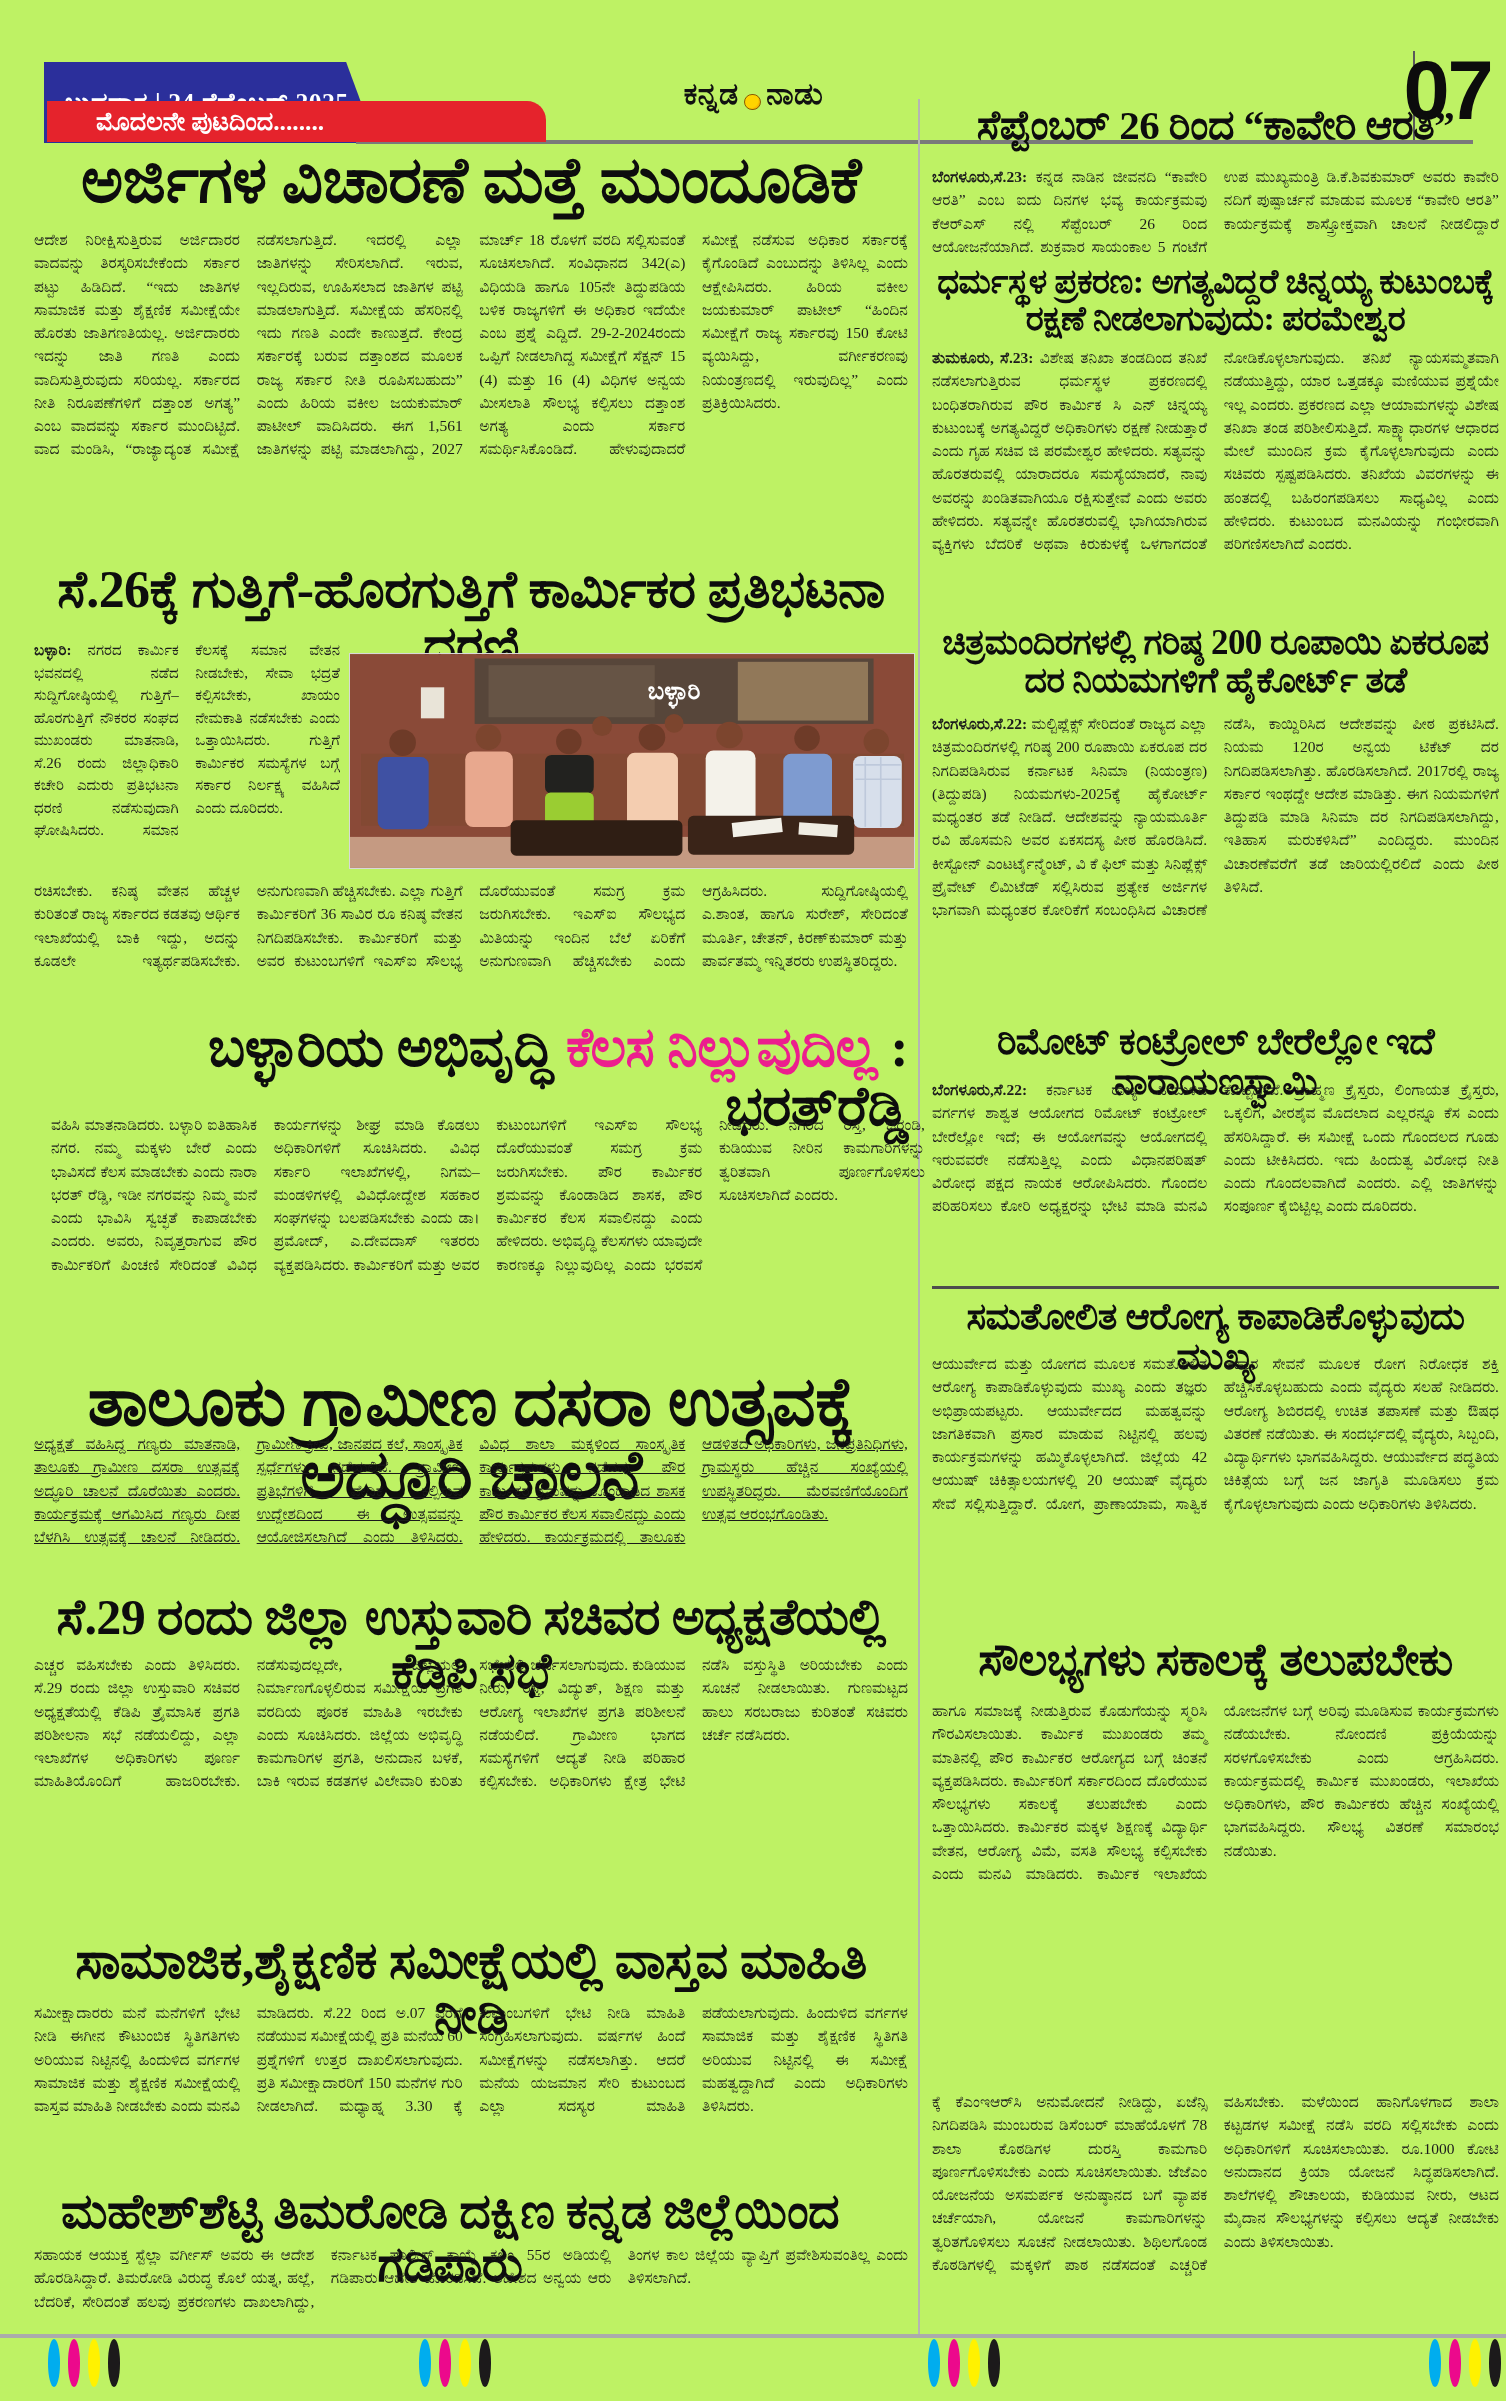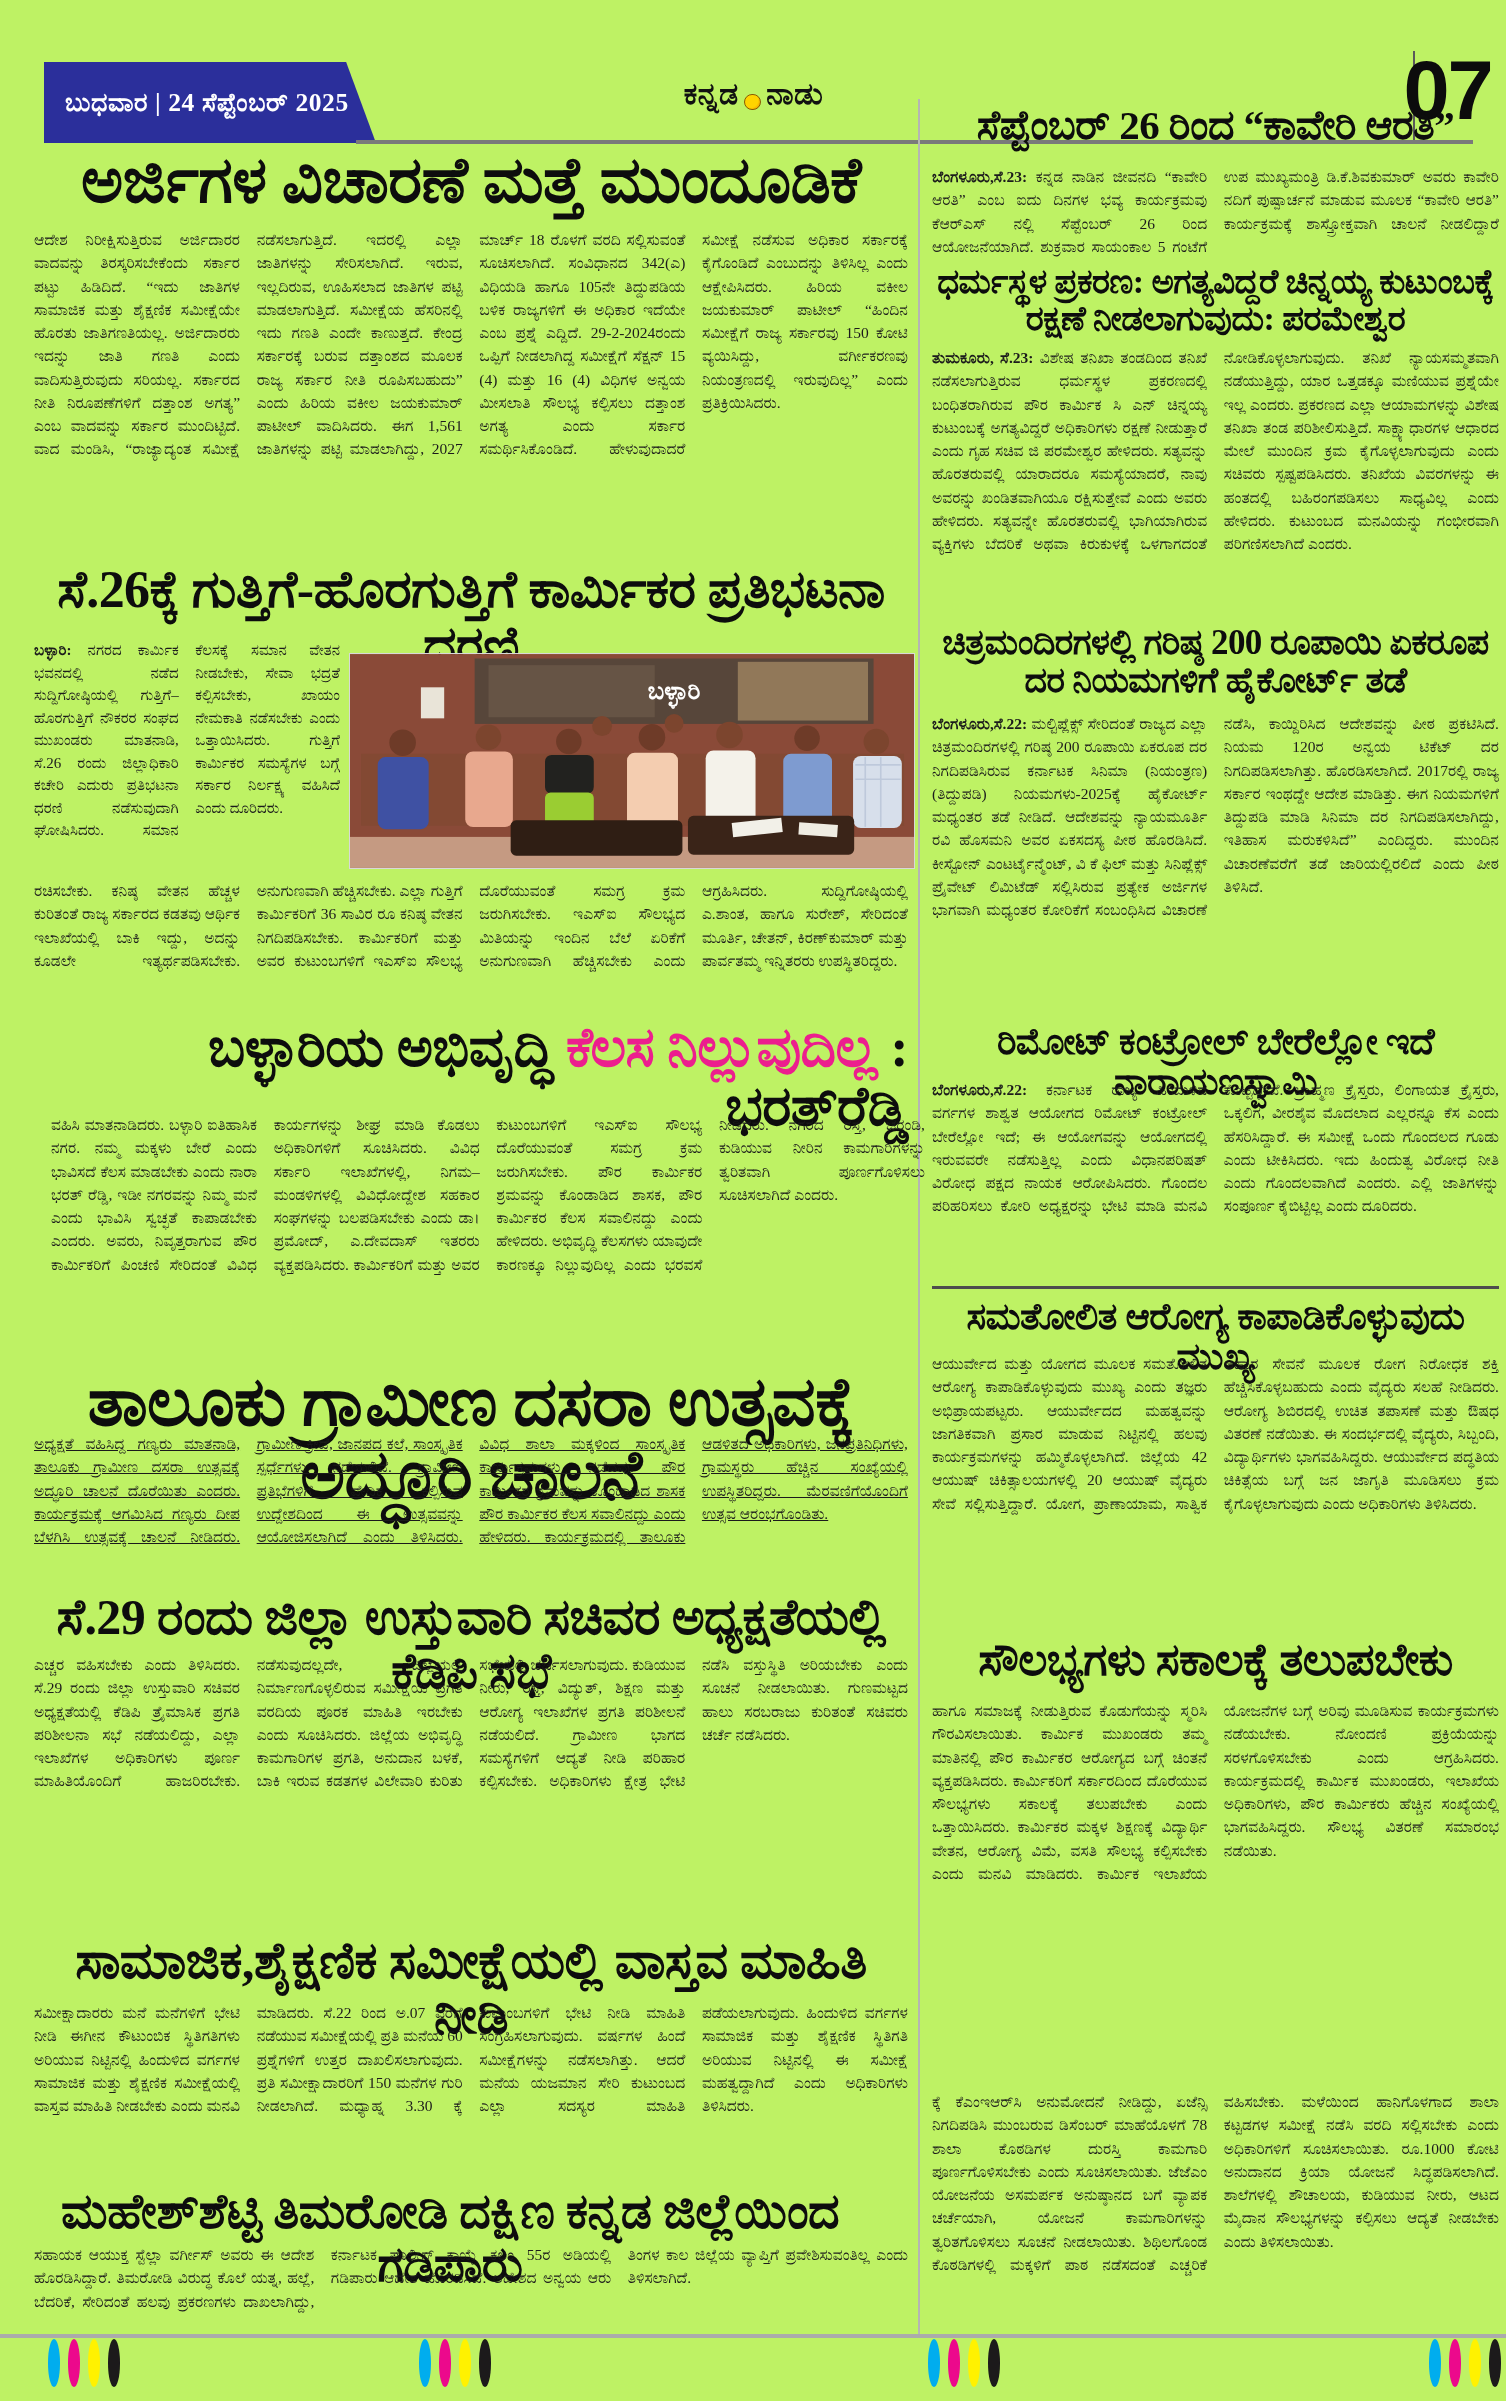--- a/index.html
+++ b/index.html
@@ -86,20 +86,23 @@
     <span>ಬುಧವಾರ | 24 ಸೆಪ್ಟೆಂಬರ್ 2025</span>
   </div>
   <div class="logo">
     <span class="logotext">ಕನ್ನಡ</span><span class="emblem"></span><span class="logotext">ನಾಡು</span>
   </div>
   <div class="hd-vline"></div>
   <div class="pagenum">07</div>
   <div class="hd-rule"></div>
   <div class="col-divider"></div>
 
+  <div class="kicker">
+    <span>ಮೊದಲನೇ ಪುಟದಿಂದ........</span>
+  </div>
   <div class="hl h-main">ಅರ್ಜಿಗಳ ವಿಚಾರಣೆ ಮತ್ತೆ ಮುಂದೂಡಿಕೆ</div>
   <div class="body b-main">ಆದೇಶ ನಿರೀಕ್ಷಿಸುತ್ತಿರುವ ಅರ್ಜಿದಾರರ ವಾದವನ್ನು ತಿರಸ್ಕರಿಸಬೇಕೆಂದು ಸರ್ಕಾರ ಪಟ್ಟು ಹಿಡಿದಿದೆ. “ಇದು ಜಾತಿಗಳ ಸಾಮಾಜಿಕ ಮತ್ತು ಶೈಕ್ಷಣಿಕ ಸಮೀಕ್ಷೆಯೇ ಹೊರತು ಜಾತಿಗಣತಿಯಲ್ಲ. ಅರ್ಜಿದಾರರು ಇದನ್ನು ಜಾತಿ ಗಣತಿ ಎಂದು ವಾದಿಸುತ್ತಿರುವುದು ಸರಿಯಲ್ಲ. ಸರ್ಕಾರದ ನೀತಿ ನಿರೂಪಣೆಗಳಿಗೆ ದತ್ತಾಂಶ ಅಗತ್ಯ” ಎಂಬ ವಾದವನ್ನು ಸರ್ಕಾರ ಮುಂದಿಟ್ಟಿದೆ. ವಾದ ಮಂಡಿಸಿ, “ರಾಜ್ಯಾದ್ಯಂತ ಸಮೀಕ್ಷೆ ನಡೆಸಲಾಗುತ್ತಿದೆ. ಇದರಲ್ಲಿ ಎಲ್ಲಾ ಜಾತಿಗಳನ್ನು ಸೇರಿಸಲಾಗಿದೆ. ಇರುವ, ಇಲ್ಲದಿರುವ, ಊಹಿಸಲಾದ ಜಾತಿಗಳ ಪಟ್ಟಿ ಮಾಡಲಾಗುತ್ತಿದೆ. ಸಮೀಕ್ಷೆಯ ಹೆಸರಿನಲ್ಲಿ ಇದು ಗಣತಿ ಎಂದೇ ಕಾಣುತ್ತದೆ. ಕೇಂದ್ರ ಸರ್ಕಾರಕ್ಕೆ ಬರುವ ದತ್ತಾಂಶದ ಮೂಲಕ ರಾಜ್ಯ ಸರ್ಕಾರ ನೀತಿ ರೂಪಿಸಬಹುದು” ಎಂದು ಹಿರಿಯ ವಕೀಲ ಜಯಕುಮಾರ್ ಪಾಟೀಲ್ ವಾದಿಸಿದರು. ಈಗ 1,561 ಜಾತಿಗಳನ್ನು ಪಟ್ಟಿ ಮಾಡಲಾಗಿದ್ದು, 2027 ಮಾರ್ಚ್ 18 ರೊಳಗೆ ವರದಿ ಸಲ್ಲಿಸುವಂತೆ ಸೂಚಿಸಲಾಗಿದೆ. ಸಂವಿಧಾನದ 342(ಎ) ವಿಧಿಯಡಿ ಹಾಗೂ 105ನೇ ತಿದ್ದುಪಡಿಯ ಬಳಿಕ ರಾಜ್ಯಗಳಿಗೆ ಈ ಅಧಿಕಾರ ಇದೆಯೇ ಎಂಬ ಪ್ರಶ್ನೆ ಎದ್ದಿದೆ. 29-2-2024ರಂದು ಒಪ್ಪಿಗೆ ನೀಡಲಾಗಿದ್ದ ಸಮೀಕ್ಷೆಗೆ ಸೆಕ್ಷನ್ 15 (4) ಮತ್ತು 16 (4) ವಿಧಿಗಳ ಅನ್ವಯ ಮೀಸಲಾತಿ ಸೌಲಭ್ಯ ಕಲ್ಪಿಸಲು ದತ್ತಾಂಶ ಅಗತ್ಯ ಎಂದು ಸರ್ಕಾರ ಸಮರ್ಥಿಸಿಕೊಂಡಿದೆ. ಹೇಳುವುದಾದರೆ ಸಮೀಕ್ಷೆ ನಡೆಸುವ ಅಧಿಕಾರ ಸರ್ಕಾರಕ್ಕೆ ಕೈಗೊಂಡಿದೆ ಎಂಬುದನ್ನು ತಿಳಿಸಿಲ್ಲ ಎಂದು ಆಕ್ಷೇಪಿಸಿದರು. ಹಿರಿಯ ವಕೀಲ ಜಯಕುಮಾರ್ ಪಾಟೀಲ್ “ಹಿಂದಿನ ಸಮೀಕ್ಷೆಗೆ ರಾಜ್ಯ ಸರ್ಕಾರವು 150 ಕೋಟಿ ವ್ಯಯಿಸಿದ್ದು, ವರ್ಗೀಕರಣವು ನಿಯಂತ್ರಣದಲ್ಲಿ ಇರುವುದಿಲ್ಲ” ಎಂದು ಪ್ರತಿಕ್ರಿಯಿಸಿದರು.</div>
 
   <div class="hl h-l2">ಸೆ.26ಕ್ಕೆ ಗುತ್ತಿಗೆ-ಹೊರಗುತ್ತಿಗೆ ಕಾರ್ಮಿಕರ ಪ್ರತಿಭಟನಾ ಧರಣಿ</div>
   <div class="body b-l2side">
     <b class="dl">ಬಳ್ಳಾರಿ:</b>
     <span>ನಗರದ ಕಾರ್ಮಿಕ ಭವನದಲ್ಲಿ ನಡೆದ ಸುದ್ದಿಗೋಷ್ಠಿಯಲ್ಲಿ ಗುತ್ತಿಗೆ–ಹೊರಗುತ್ತಿಗೆ ನೌಕರರ ಸಂಘದ ಮುಖಂಡರು ಮಾತನಾಡಿ, ಸೆ.26 ರಂದು ಜಿಲ್ಲಾಧಿಕಾರಿ ಕಚೇರಿ ಎದುರು ಪ್ರತಿಭಟನಾ ಧರಣಿ ನಡೆಸುವುದಾಗಿ ಘೋಷಿಸಿದರು. ಸಮಾನ ಕೆಲಸಕ್ಕೆ ಸಮಾನ ವೇತನ ನೀಡಬೇಕು, ಸೇವಾ ಭದ್ರತೆ ಕಲ್ಪಿಸಬೇಕು, ಖಾಯಂ ನೇಮಕಾತಿ ನಡೆಸಬೇಕು ಎಂದು ಒತ್ತಾಯಿಸಿದರು. ಗುತ್ತಿಗೆ ಕಾರ್ಮಿಕರ ಸಮಸ್ಯೆಗಳ ಬಗ್ಗೆ ಸರ್ಕಾರ ನಿರ್ಲಕ್ಷ್ಯ ವಹಿಸಿದೆ ಎಂದು ದೂರಿದರು.</span>
   </div>
 
   <div class="photo">

